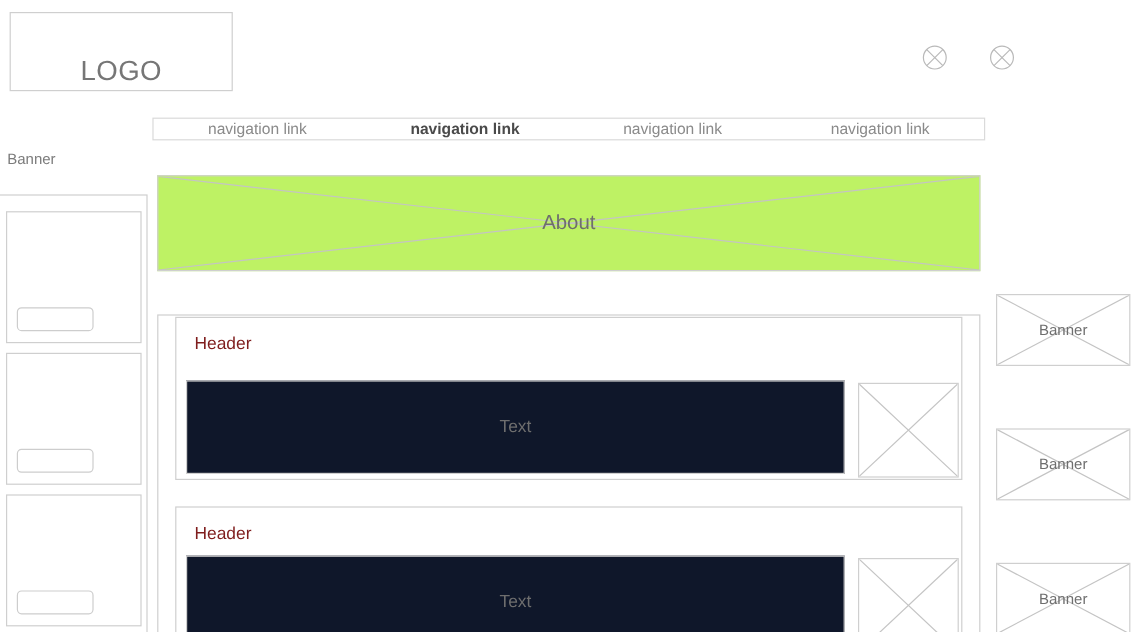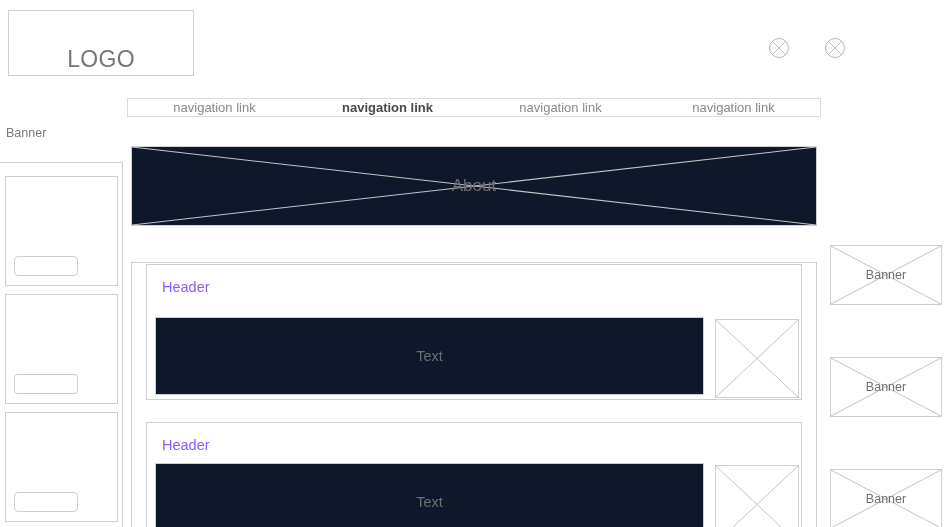--- a/index.html
+++ b/index.html
@@ -79,21 +79,21 @@
     border: 1px solid #cdcdcd;
     border-radius: 4px;
     background: #fff;
     box-sizing: border-box;
   }
 
   
   #hero-about {
     left: 131px; top: 146px; width: 686px; height: 80px;
     border: 1px solid #cfcfcf;
-    background: #0f172a;
+    background: #bef264;
   }
   #hero-about .hero-label {
     position: absolute; inset: 0;
     display: flex; align-items: center; justify-content: center;
     font-size: 17px; color: #6e6e6e;
   }
 
   
   #content-panel {
     left: 131px; top: 262px; width: 686px; height: 300px;
@@ -103,21 +103,21 @@
   .content-block {
     left: 146px; width: 656px;
     border: 1px solid #cfcfcf;
     background: #fff;
   }
   #content-block-1 { top: 264px; height: 136px; }
   #content-block-2 { top: 422px; height: 136px; }
   .content-block .blk-header {
     position: absolute;
     left: 15px; top: 14px;
-    font-size: 14.5px; color: #8b5cf6;
+    font-size: 14.5px; color: #7f1d1d;
   }
   .content-block .text-box {
     position: absolute;
     left: 8px; top: 52px;
     width: 549px; height: 78px;
     border: 1px solid #cfcfcf;
     background: #0f172a;
     box-sizing: border-box;
     display: flex; align-items: center; justify-content: center;
     font-size: 14.5px; color: #6e6e6e;

